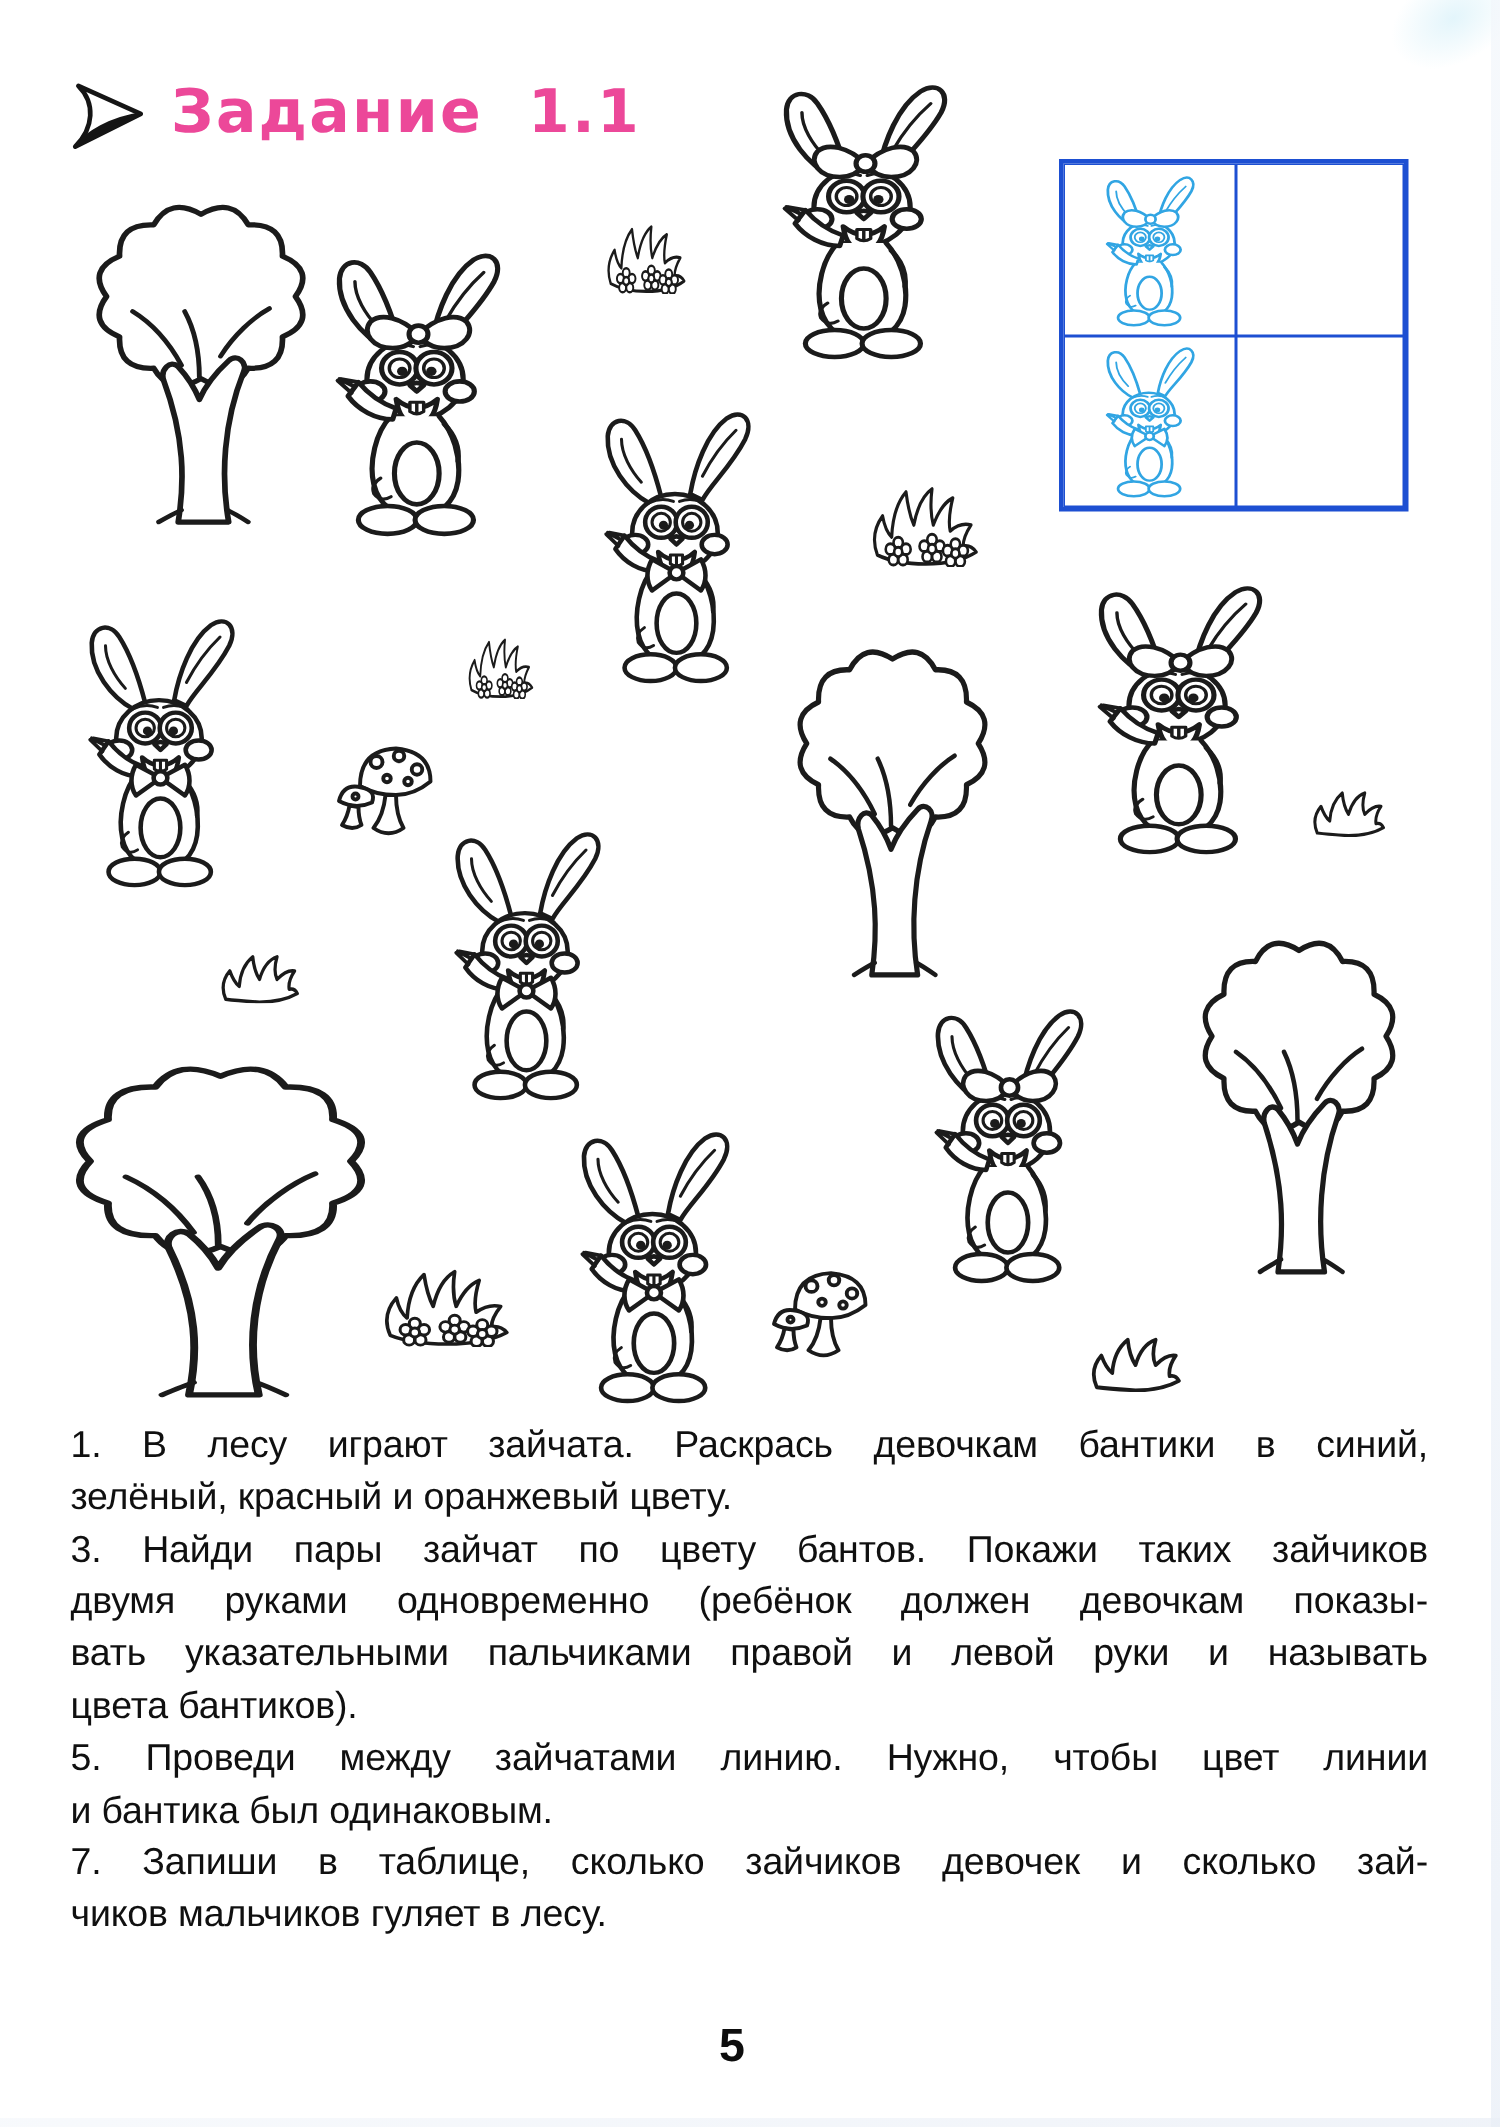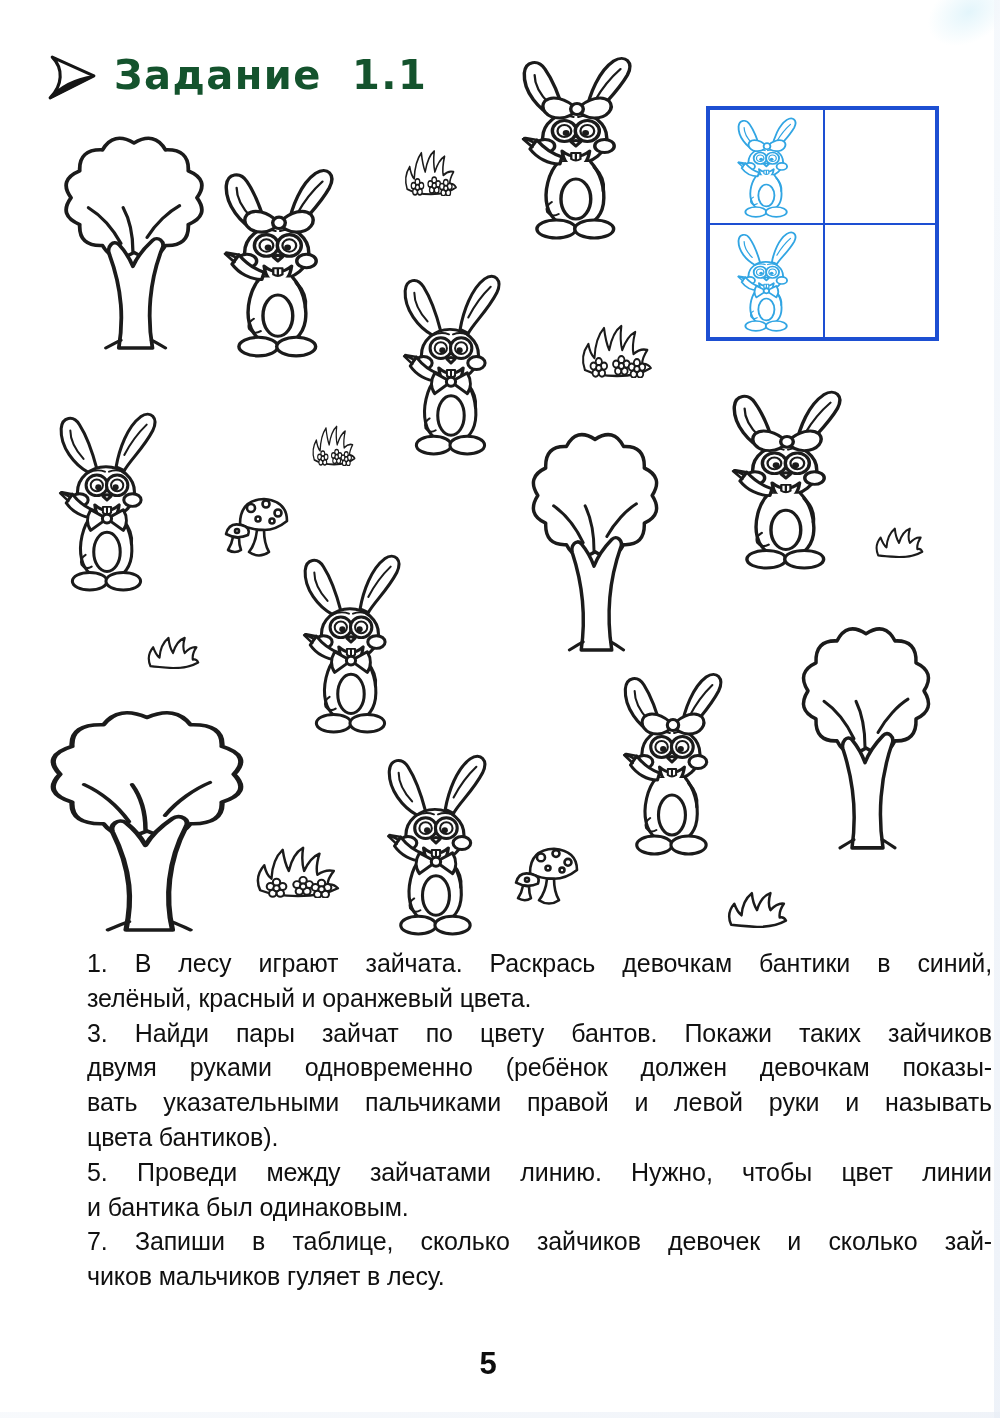--- a/index.html
+++ b/index.html
@@ -16,21 +16,21 @@
 
   .scene{position:absolute;left:0;top:0;width:1000px;height:946px;}
   .scene-item{position:absolute;}
   .scene-item svg{display:block;width:100%;height:100%;}
 
   .count-table{position:absolute;left:706px;top:106px;display:grid;grid-template-columns:115px 112px;grid-template-rows:115px 114px;border:3px solid #1d4fd2;background:#fff;}
   .ct-cell{border:1.5px solid #1d4fd2;display:flex;align-items:center;justify-content:center;font-size:28px;color:#1d4fd2;}
   .art-cell svg{width:68px;height:104px;display:block;}
 
   .instructions{position:absolute;left:47px;width:905px;top:946px;font-size:25px;line-height:34.8px;letter-spacing:-0.1px;color:#101010;}
-  .line{width:100%;margin-left:40px;}
+  .line{width:100%;}
   .line.fill{text-align:justify;text-align-last:justify;}
 
   .page-number{position:absolute;left:0;top:1346px;width:976px;text-align:center;font-size:31px;font-weight:bold;color:#0d0d0d;}
 </style>
 </head>
 <body>
 
 <svg width="0" height="0" style="position:absolute" aria-hidden="true">
   <defs>
     <g id="rabbit-base" fill="#fff" stroke="currentColor" stroke-width="3" stroke-linecap="round" stroke-linejoin="round">
@@ -131,21 +131,21 @@
 
   <div class="corner-smudge"></div>
 
   <header class="title-row">
     <span class="arrow-icon">
       <svg viewBox="0 0 50 46" width="52" height="48">
         <path d="M4 42 C16 30 17 14 6 3 L46 21 Z" fill="#fff" stroke="#151515" stroke-width="3" stroke-linejoin="round"></path>
         <path d="M4 42 C12 33 26 24 46 21 L4 42 Z" fill="#151515" stroke="#151515" stroke-width="2" stroke-linejoin="round"></path>
       </svg>
     </span>
-    <h1 class="title" style="color: #14532d;"><span>Задание</span><span class="num">1.1</span></h1>
+    <h1 class="title" style="color: #ec4899;"><span>Задание</span><span class="num">1.1</span></h1>
   </header>
 
   <div class="scene">
       <div class="scene-item" style="left: 58px; top: 126px; width: 152px; height: 224px; color: rgb(27, 27, 27);">
         <svg preserveAspectRatio="none">
           <use href="#sym-tree" width="100%" height="100%"></use>
         </svg>
       </div>
       <div class="scene-item" style="left: 216px; top: 164px; width: 126px; height: 196px; color: rgb(27, 27, 27);">
         <svg preserveAspectRatio="none">
@@ -259,21 +259,21 @@
     <div class="ct-cell art-cell" style="border-color: rgb(29, 79, 210); color: rgb(49, 165, 227);">
         <svg preserveAspectRatio="none">
           <use href="#sym-rabbit-boy" width="100%" height="100%"></use>
         </svg>
       </div>
     <div class="ct-cell answer-cell" style="border-color: rgb(29, 79, 210);"></div>
   </div>
 
   <div class="instructions" style="color: rgb(16, 16, 16);">
       <div class="line fill">1. В лесу играют зайчата. Раскрась девочкам бантики в синий,</div>
-      <div class="line">зелёный, красный и оранжевый цвета.</div>
+      <div class="line">зелёный, красный и оранжевый цвету.</div>
       <div class="line fill">3. Найди пары зайчат по цвету бантов. Покажи таких зайчиков</div>
       <div class="line fill">двумя руками одновременно (ребёнок должен девочкам показы-</div>
       <div class="line fill">вать указательными пальчиками правой и левой руки и называть</div>
       <div class="line">цвета бантиков).</div>
       <div class="line fill">5. Проведи между зайчатами линию. Нужно, чтобы цвет линии</div>
       <div class="line">и бантика был одинаковым.</div>
       <div class="line fill">7. Запиши в таблице, сколько зайчиков девочек и сколько зай-</div>
       <div class="line">чиков мальчиков гуляет в лесу.</div>
     </div>
 

